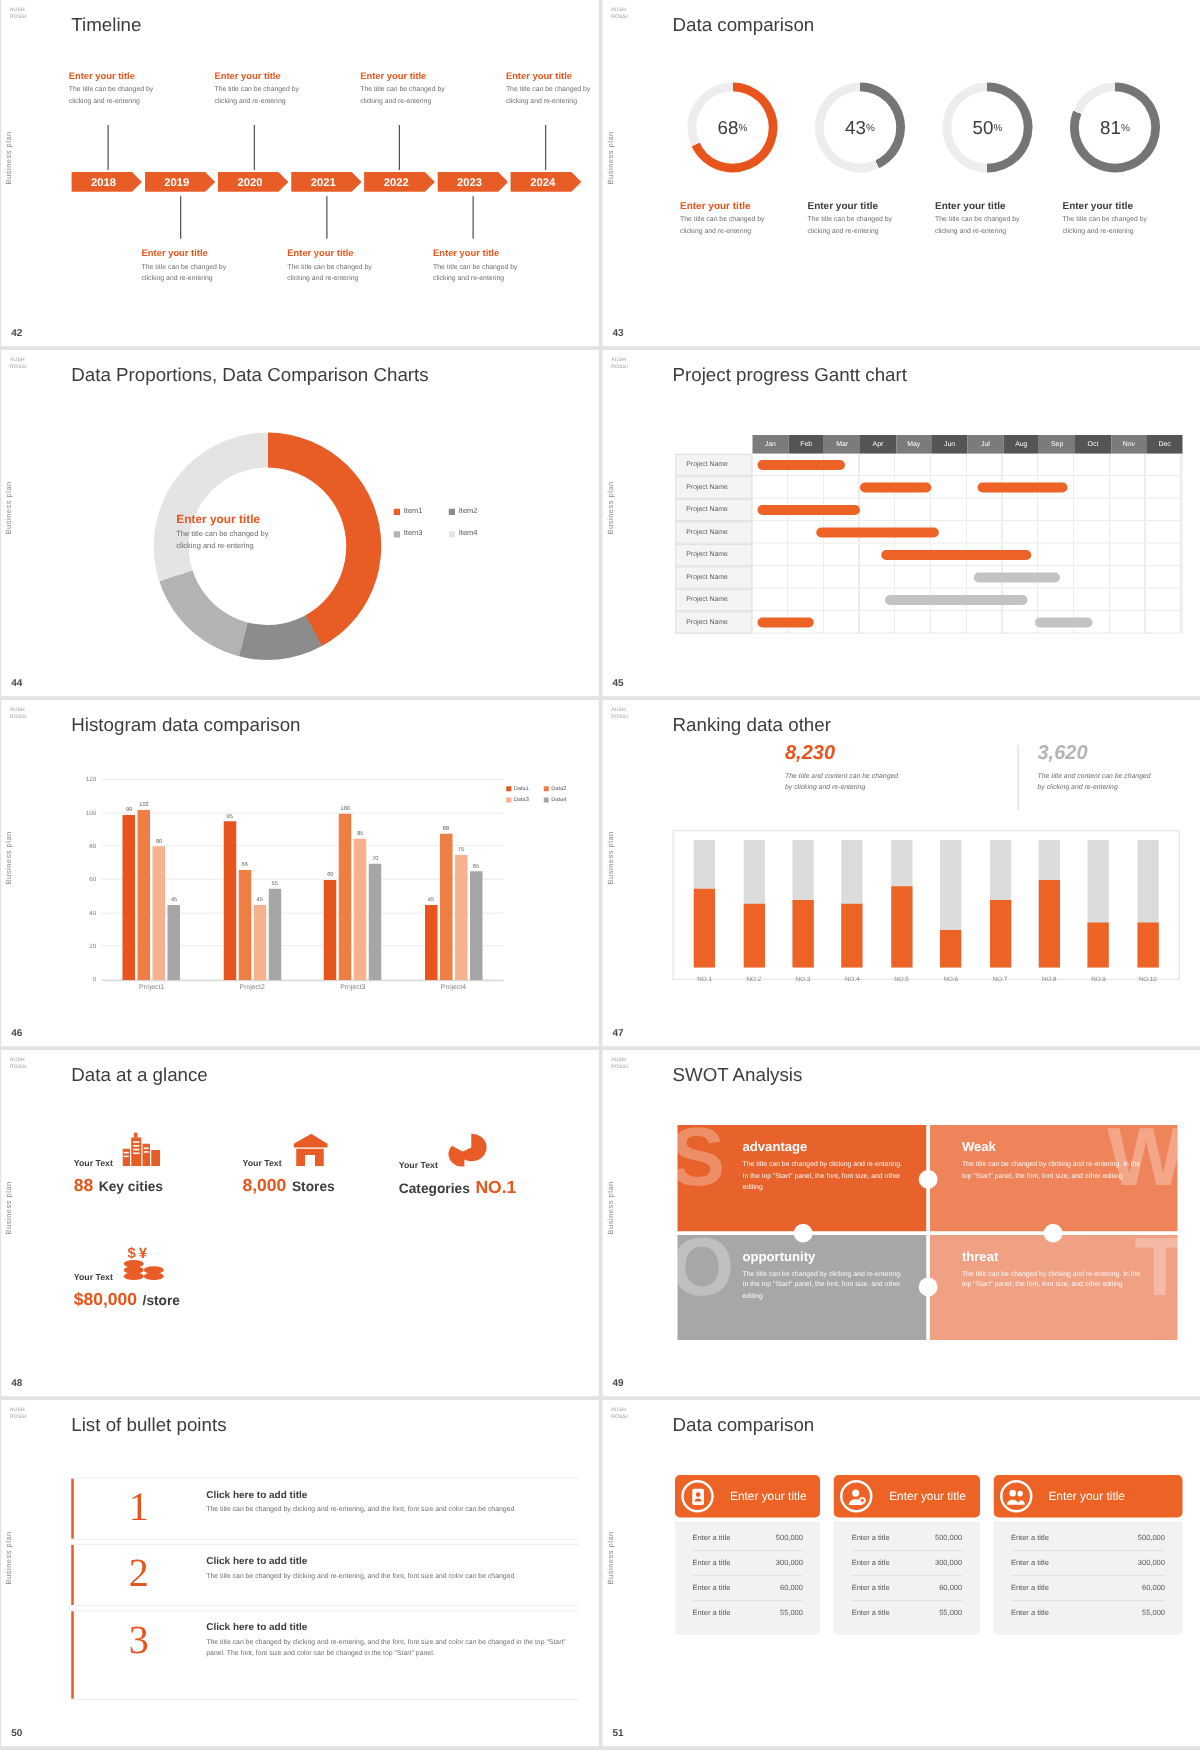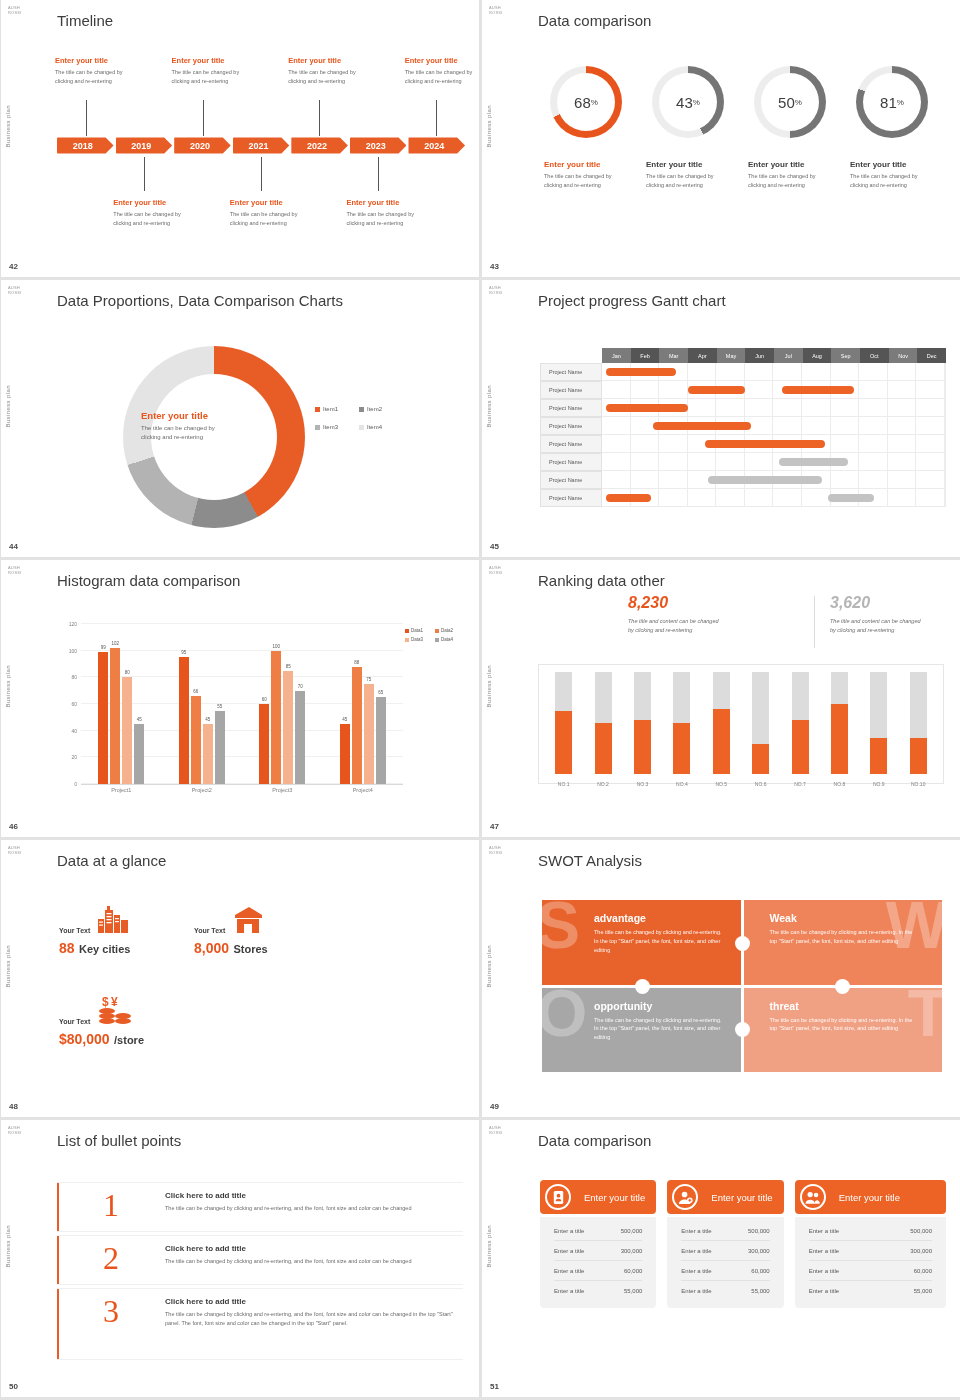--- a/index.html
+++ b/index.html
@@ -575,20 +575,29 @@
           </div>
           <div class="gl-item" style="width: 125px;">
             <div><span class="gl-small">Your Text</span><span class="gl-icon"><svg width="30" height="27" viewBox="0 0 30 27">
                   <g fill="#e85c26">
                     <path d="M2 9 L16 1 L29 9 L29 12 L2 12 Z"></path>
                     <path d="M4 13 L26 13 L26 27 L19 27 L19 18 L11 18 L11 27 L4 27 Z"></path>
                   </g>
                 </svg></span></div>
             <div class="gl-line"><span class="gl-num">8,000</span> <span class="gl-lab">Stores</span></div>
           </div>
+          <div class="gl-item" style="width: 145px;">
+            <div><span class="gl-small">Your Text</span><span class="gl-icon"><svg width="32" height="28" viewBox="0 0 32 28">
+                  <g fill="#e85c26">
+                    <path d="M19 12 L19 1 A 12 11 0 1 1 8.6 17 Z"></path>
+                    <path d="M13.5 16 L3.5 10.5 A 10.5 10 0 0 0 13.5 27 Z"></path>
+                  </g>
+                </svg></span></div>
+            <div class="gl-line"><span class="gl-lab">Categories</span> <span class="gl-num">NO.1</span></div>
+          </div>
         </div>
       <div class="gl-row" id="glRow2" style="top:118px;">
           <div class="gl-item" style="width: 145px;">
             <div><span class="gl-small">Your Text</span><span class="gl-icon"><svg width="34" height="28" viewBox="0 0 34 28">
                   <g fill="#e85c26">
                     <text x="4" y="10" font-size="12" font-weight="bold">$</text>
                     <text x="13" y="10" font-size="12" font-weight="bold">¥</text>
                     <ellipse cx="9" cy="15" rx="8" ry="3"></ellipse>
                     <ellipse cx="9" cy="20" rx="8" ry="3"></ellipse>
                     <ellipse cx="9" cy="25" rx="8" ry="3"></ellipse>

